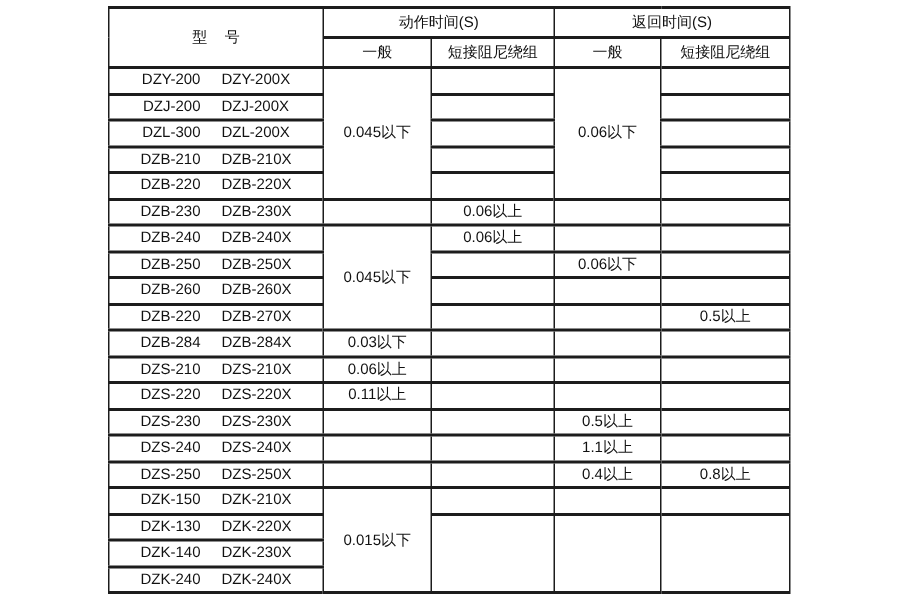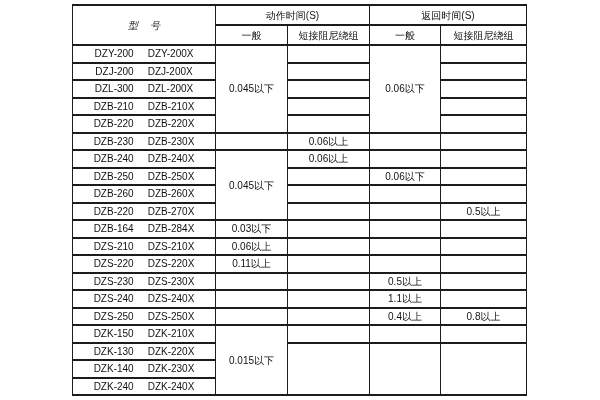--- a/index.html
+++ b/index.html
@@ -26,21 +26,21 @@
     text-align: center;
     vertical-align: middle;
     font-weight: 400;
     padding: 0;
     line-height: 1.1;
     white-space: nowrap;
     overflow: hidden;
   }
   .spec thead tr { height: 20px; }
   .spec tbody tr { height: 17px; }
-  .model-h { word-spacing: 9px; font-style: italic; }
+  .model-h { word-spacing: 9px; }
   .mw {
     display: flex;
     justify-content: center;
     gap: 14px;
   }
 </style>
 </head>
 <body>
 
 <div class="page">
@@ -175,21 +175,21 @@
             </div>
           </td>
         <td></td>
         <td></td>
         <td>0.5以上</td>
       </tr>
 
       <tr>
         <td>
             <div class="mw">
-              <span>DZB-164</span>
+              <span>DZB-284</span>
               <span>DZB-284X</span>
             </div>
           </td>
         <td>0.03以下</td>
         <td></td>
         <td></td>
         <td></td>
       </tr>
       <tr>
         <td>

